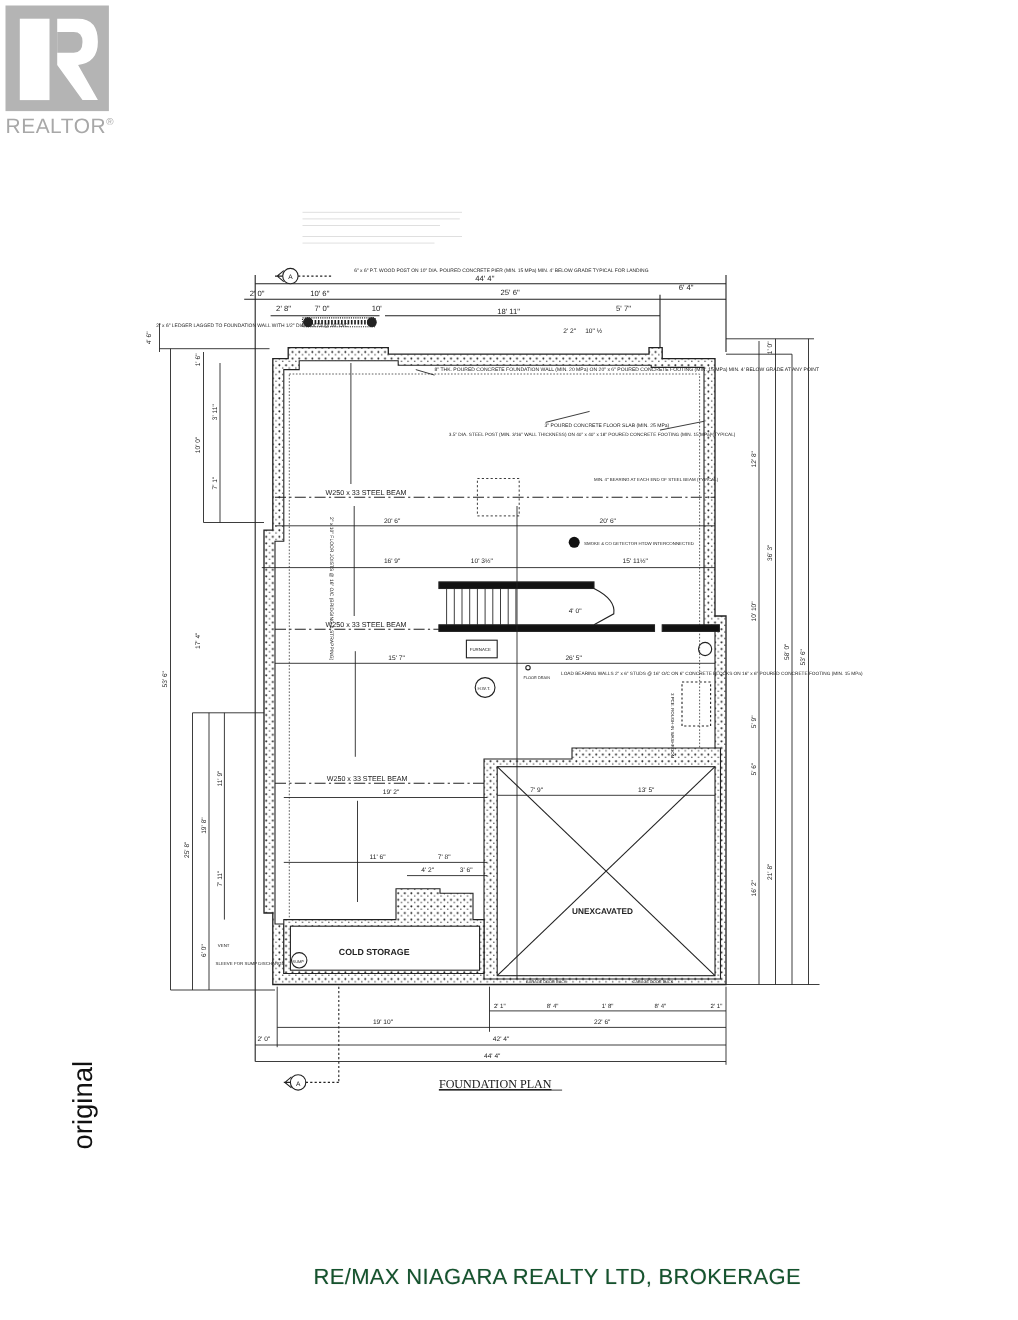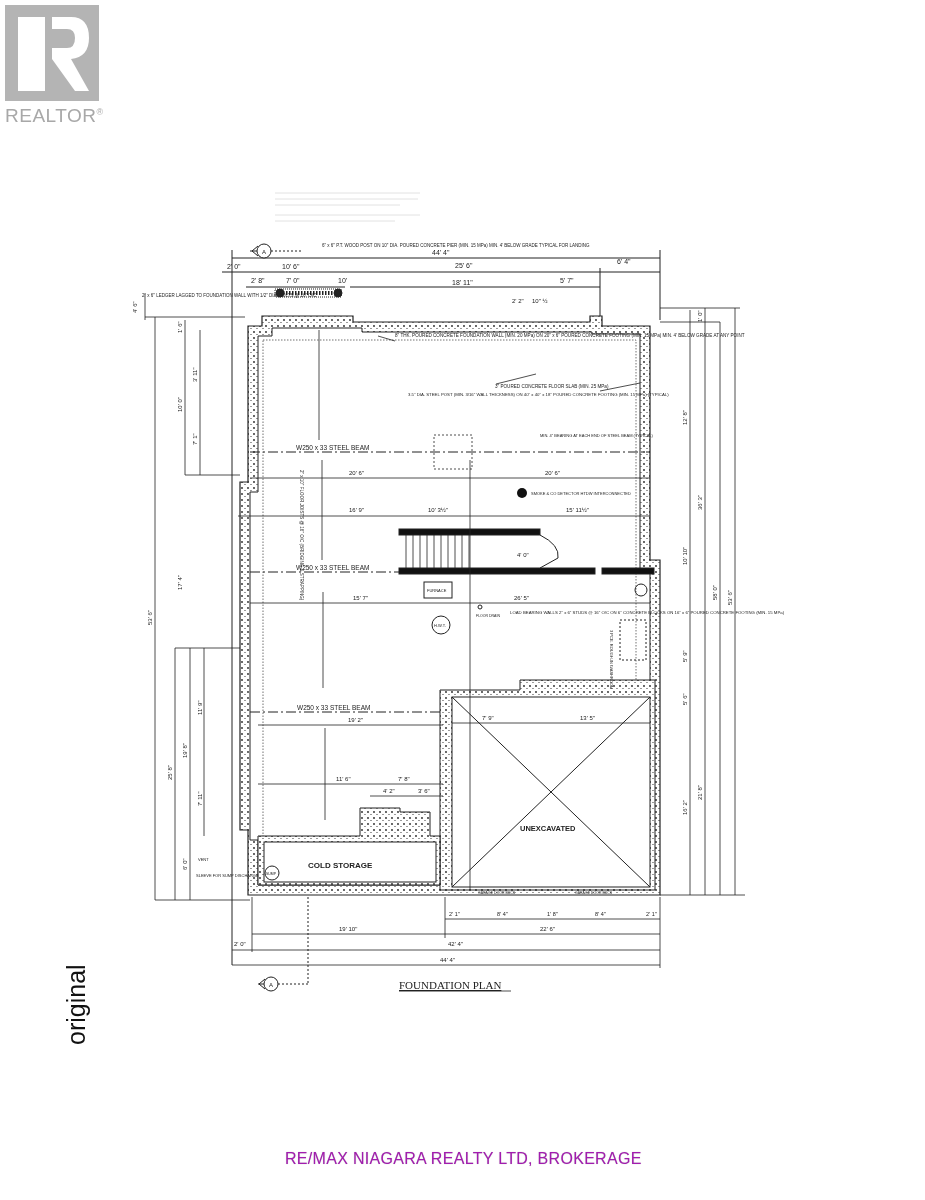--- a/index.html
+++ b/index.html
@@ -4,21 +4,21 @@
 <style>
   html, body { margin:0; padding:0; background:#fff; }
   body { width:925px; height:1200px; position:relative; overflow:hidden; font-family:"Liberation Sans", sans-serif; }
   .realtor-logo { position:absolute; left:5px; top:5px; width:94px; height:120px;padding-left:36px; }
   .realtor-box { position:absolute; left:0; top:0; width:94px; height:96px; background:#b4b4b4; }
   .realtor-r { position:absolute; left:0; top:0; }
   .realtor-text { position:absolute; left:0; top:100px; font-size:19px; color:#a8a8a8; letter-spacing:0.5px; }
   .realtor-text sup { font-size:9px; }
   .plan { position:absolute; left:0; top:0; width:925px; height:1200px; }
   .original { position:absolute; left:62px; top:1045px; transform:rotate(-90deg); transform-origin:left top; font-size:25px; color:#111; }
-  .watermark { position:absolute; left:285px; top:1150px; font-size:16px; color:#a21caf; letter-spacing:0.3px; text-shadow:0 0 1px #bbb; }
+  .watermark { position:absolute; left:285px; top:1150px; font-size:20px; color:#14532d; letter-spacing:0.3px; text-shadow:0 0 1px #bbb; }
   .plan text { font-family:"Liberation Sans", sans-serif; fill:#222; }
   .title { font-family:"Liberation Serif", serif !important; }
 </style>
 </head>
 <body>
 
 <div class="realtor-logo">
   <div class="realtor-box">
     <svg class="realtor-r" width="94" height="96" viewBox="0 0 94 96">
       <rect x="13" y="12" width="27" height="74" fill="#fff"></rect>

